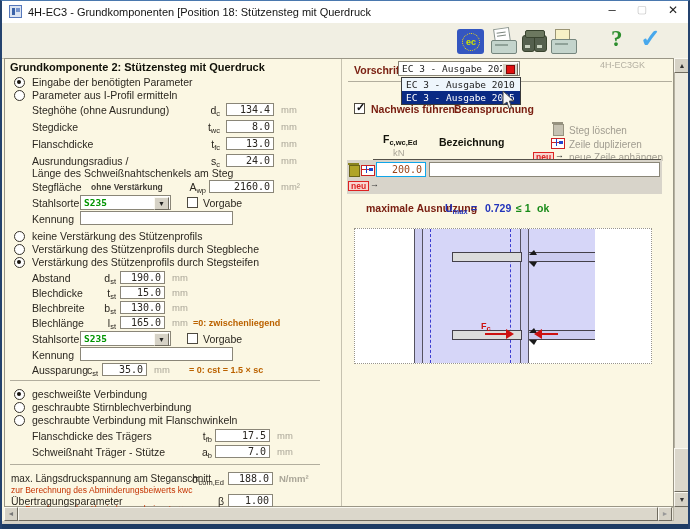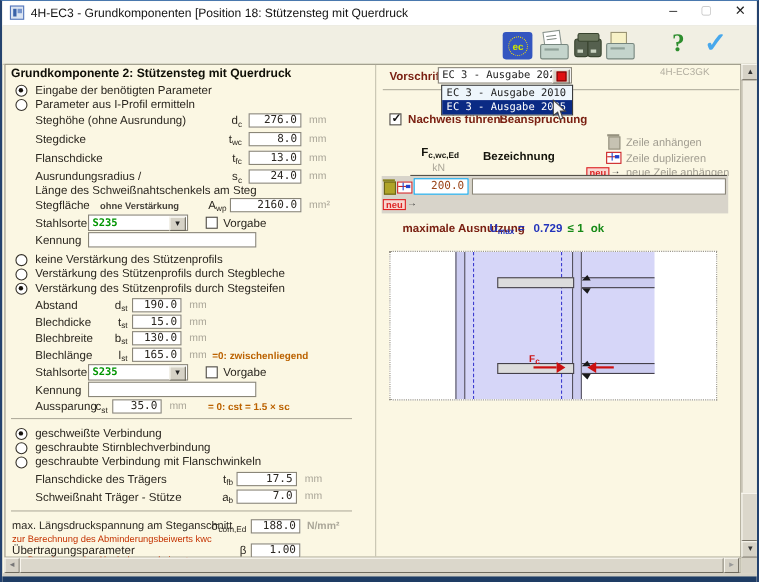--- a/index.html
+++ b/index.html
@@ -95,21 +95,21 @@
 
   <div class="a lbl bold" style="left:8px;top:60px;font-size:11px;color:#101008;text-align:right;">Grundkomponente 2: Stützensteg mit Querdruck</div>
 
   <div class="a radio on" style="left:12px;top:76px;"></div>
   <div class="a lbl" style="left:30px;top:75px;">Eingabe der benötigten Parameter</div>
   <div class="a radio" style="left:12px;top:89px;"></div>
   <div class="a lbl" style="left:30px;top:88px;">Parameter aus I-Profil ermitteln</div>
 
   <div class="a lbl" style="left:30px;top:103px;">Steghöhe (ohne Ausrundung)</div>
   <div class="a sym" style="left:150px;top:103px;width:68px;"><span>d</span><sub>c</sub></div>
-  <div class="a fld" style="left:224px;top:102px;width:48px;">276.0</div>
+  <div class="a fld" style="left:224px;top:102px;width:48px;">134.4</div>
   <div class="a unit" style="left:279px;top:103px;">mm</div>
 
   <div class="a lbl" style="left:30px;top:120px;">Stegdicke</div>
   <div class="a sym" style="left:150px;top:120px;width:68px;"><span>t</span><sub>wc</sub></div>
   <div class="a fld" style="left:224px;top:119px;width:48px;">8.0</div>
   <div class="a unit" style="left:279px;top:120px;">mm</div>
 
   <div class="a lbl" style="left:30px;top:137px;">Flanschdicke</div>
   <div class="a sym" style="left:150px;top:137px;width:68px;"><span>t</span><sub>fc</sub></div>
   <div class="a fld" style="left:224px;top:136px;width:48px;">13.0</div>
@@ -230,21 +230,21 @@
   <div class="a lbl maroon" style="left:369px;top:102px;">Nachweis führen:</div>
   <div class="a lbl maroon" style="left:452px;top:102px;">Beanspruchung</div>
 
   <div class="a lbl bold" style="left:381px;top:132px;color:#14140c;"><span>F</span><sub>c,wc,Ed</sub></div>
   <div class="a unit" style="left:391px;top:146px;">kN</div>
   <div class="a lbl bold" style="left:437px;top:135px;color:#14140c;">Bezeichnung</div>
 
   <div class="a" style="left:551px;top:123px;width:9px;height:10px;background:#c6c2b2;border:1px solid #96927f;">
     <div class="a" style="left:-2px;top:-3px;width:11px;height:2px;background:#96927f;"></div>
   </div>
-  <div class="a act" style="left:567px;top:124px;">Zeile anhängen</div>
+  <div class="a act" style="left:567px;top:124px;">Steg löschen</div>
   <div class="a" style="left:549px;top:137px;width:12px;height:9px;background:#fff;border:1px solid #cc2222;">
     <div class="a" style="left:0;top:3px;width:10px;height:1px;background:#cc2222;"></div>
     <div class="a" style="left:4px;top:0;width:1px;height:7px;background:#2244cc;"></div>
     <div class="a" style="left:7px;top:2px;width:4px;height:3px;background:#2244cc;"></div>
   </div>
   <div class="a act" style="left:567px;top:138px;">Zeile duplizieren</div>
   <div class="a neu" style="left:531px;top:151px;">neu</div>
   <div class="a" style="left:553px;top:149px;font-size:9px;color:#333;">→</div>
   <div class="a act" style="left:567px;top:151px;">neue Zeile anhängen</div>
 

